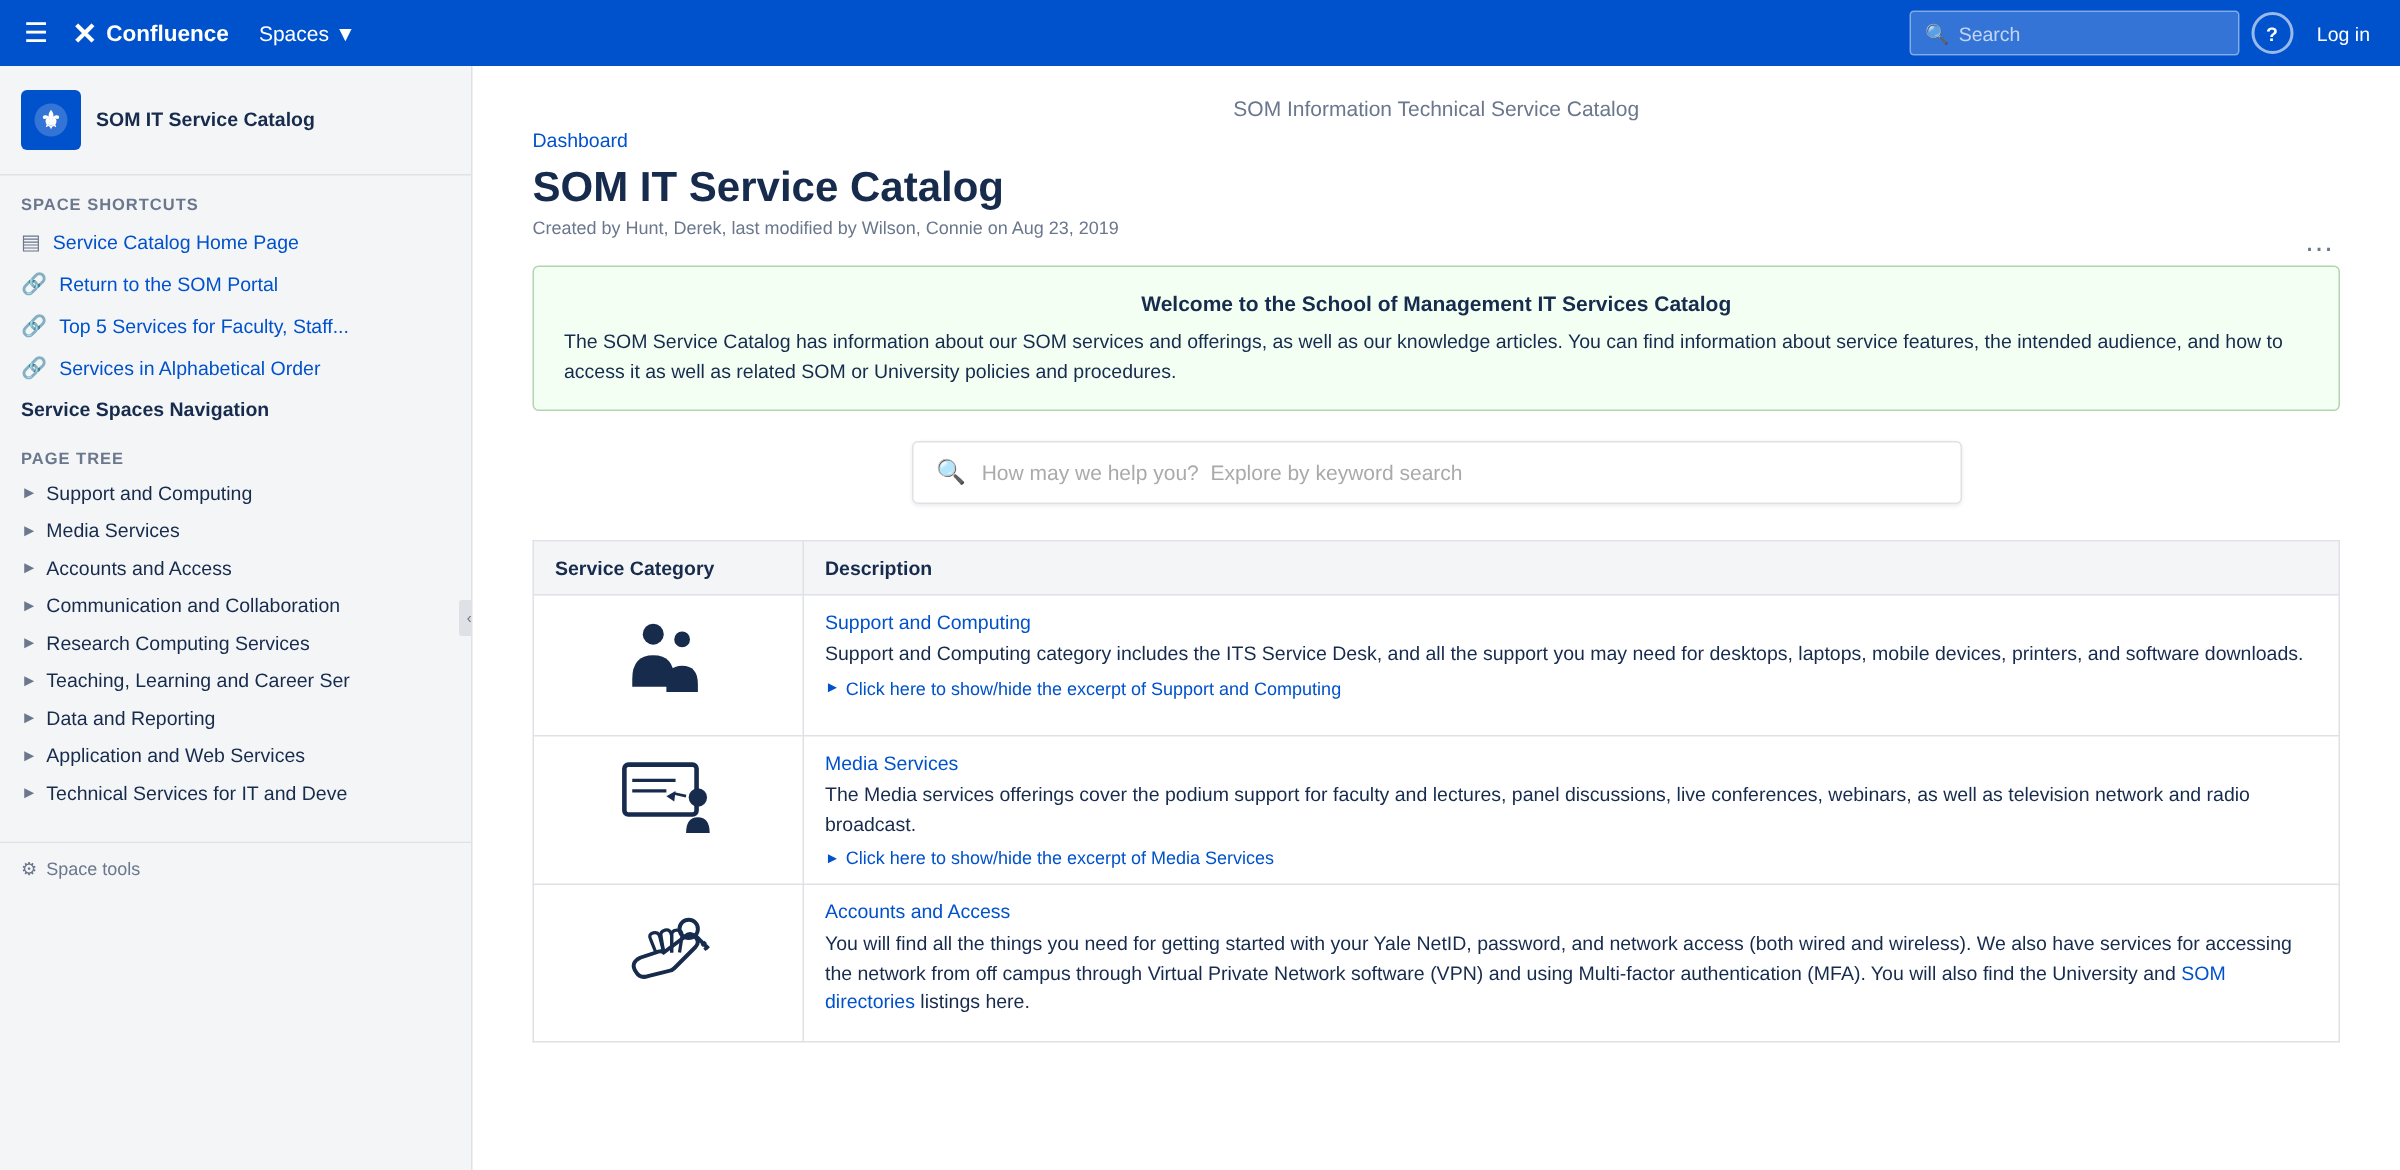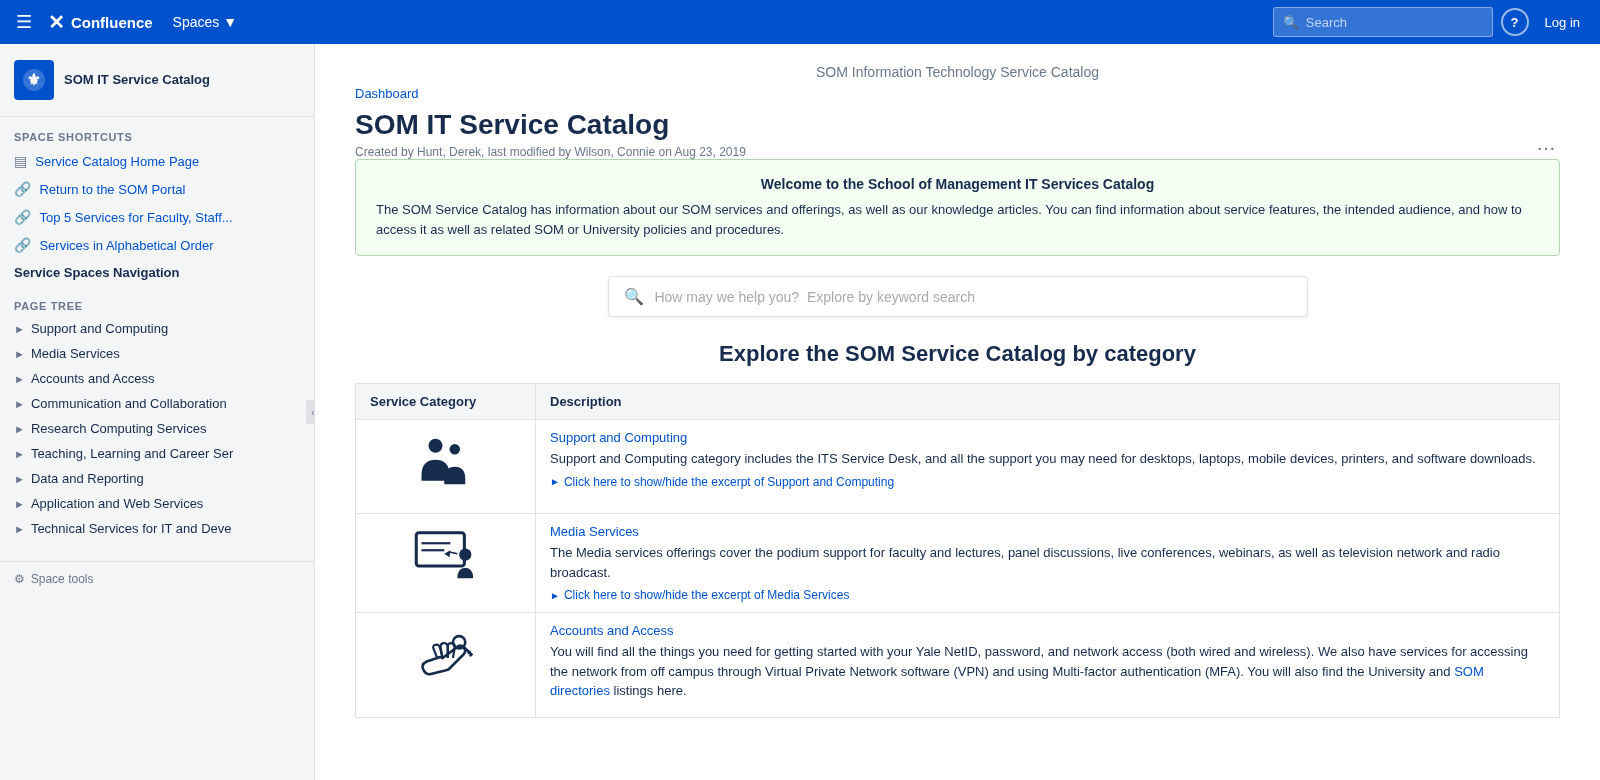--- a/index.html
+++ b/index.html
@@ -172,21 +172,21 @@
 
     .breadcrumb { color: #0052cc; font-size: 13px; cursor: pointer; margin-bottom: 8px; }
 
     .page-header-row {
       display: flex;
       align-items: flex-end;
       justify-content: space-between;
     }
 
     .page-title { font-size: 28px; font-weight: 700; color: #172b4d; margin-bottom: 4px; }
-    .page-meta { font-size: 12px; color: #6b778c; }
+    .page-meta { font-size: 12px; color: #6b778c; margin-bottom: 18px; }
 
     .more-actions { color: #6b778c; font-size: 20px; cursor: pointer; padding: 4px; }
 
     .space-title-header {
       text-align: center;
       font-size: 14px;
       color: #6b778c;
       margin-bottom: 6px;
     }
 
@@ -372,42 +372,41 @@
     <div style="height: 20px;"></div>
     <div class="sidebar-tools">
       <span>⚙</span>
       <span>Space tools</span>
     </div>
 
     <div class="sidebar-resizer-handle">«</div>
   </aside>
 
   <main class="main-content">
-    <div class="space-title-header">SOM Information Technology Service Catalog</div>
+    <div class="space-title-header">SOM Information Technical Service Catalog</div>
 
     <div class="page-header-row">
       <div>
         <div class="breadcrumb">Dashboard</div>
         <h1 class="page-title">SOM IT Service Catalog</h1>
         <div class="page-meta">Created by Hunt, Derek, last modified by Wilson, Connie on Aug 23, 2019</div>
       </div>
       <span class="more-actions">…</span>
     </div>
 
     <div class="welcome-box">
       <div class="welcome-box-title">Welcome to the School of Management IT Services Catalog</div>
       <div class="welcome-box-text">The SOM Service Catalog has information about our SOM services and offerings, as well as our knowledge articles.  You can find information about service features, the intended audience, and how to access it as well as related SOM or University policies and procedures.</div>
     </div>
 
     <div class="catalog-search">
       <span class="search-icon">🔍</span>
       <input type="text" placeholder="How may we help you?  Explore by keyword search" style="">
     </div>
 
-    <div class="explore-title">Explore the SOM Service Catalog by category</div>
 
     <table class="catalog-table">
       <thead>
         <tr>
           <th class="col-category cat-icon-cell">Service Category</th>
           <th class="col-desc">Description</th>
         </tr>
       </thead>
       <tbody>
 

